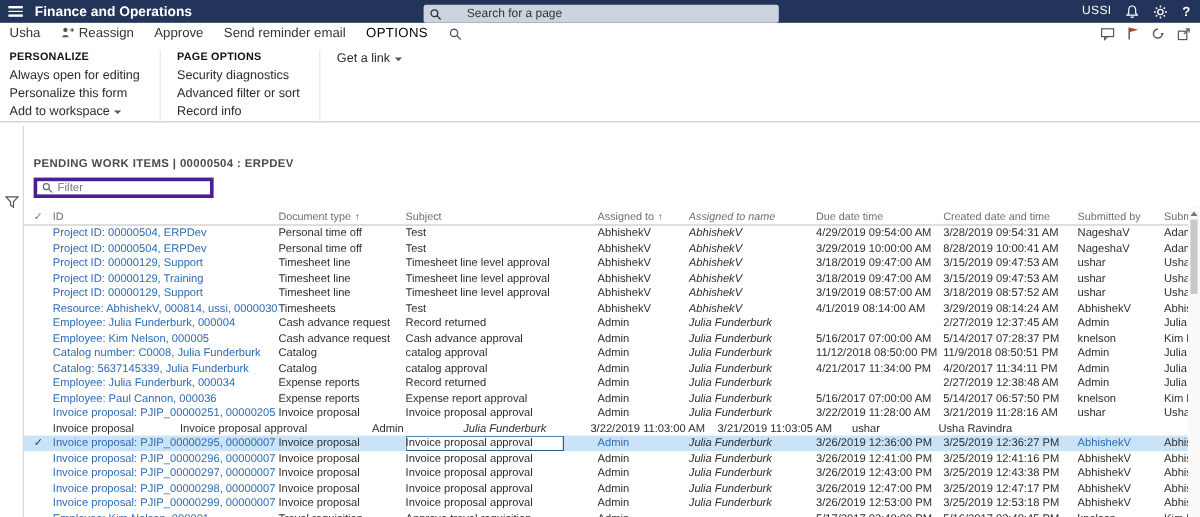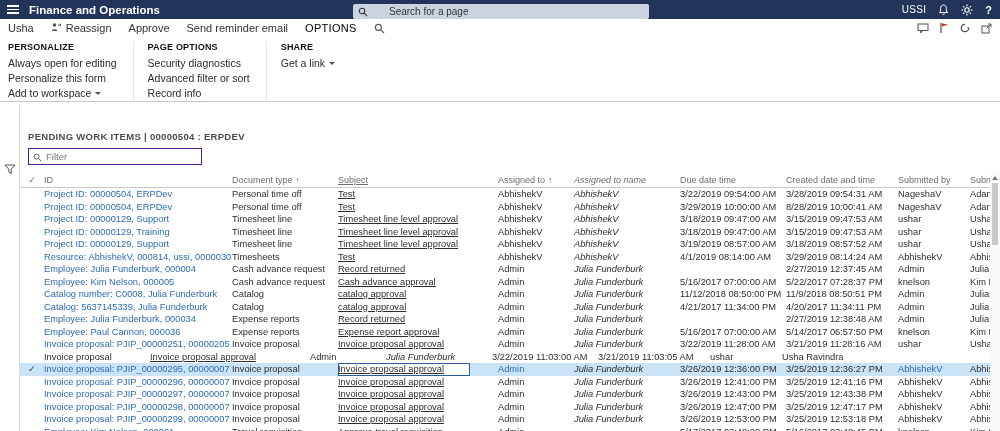--- a/index.html
+++ b/index.html
@@ -35,34 +35,34 @@
   .ritem { font-size:10.5px; color:#2b2b2b; line-height:15px; cursor:pointer; display:flex; align-items:center; white-space:nowrap; }
   .chev { width:0; height:0; border-left:3.5px solid transparent; border-right:3.5px solid transparent; border-top:3.5px solid #555; margin-left:4px; }
   .share-cols { display:flex; gap:20px; }
 
   
   .content { position:absolute; top:105px; left:0; right:0; bottom:0; display:flex; }
   .left-rail { width:20px; border-right:1px solid #d8d8d8; display:flex; flex-direction:column; align-items:center; padding-top:56px; }
   .left-rail .rail-icon { cursor:pointer; }
   .main { flex:1; min-width:0; padding:26px 0 0 8px; position:relative; overflow:hidden; }
   .caption { font-size:9.5px; font-weight:600; color:#4b4b4b; letter-spacing:.3px; white-space:nowrap; }
-  .quickfilter { margin-top:6px; width:174px; height:17px; border:1px solid #4c1d95; background:#fff; display:flex; align-items:center; padding:0 4px; gap:4px; }
+  .quickfilter { margin-top:6px; width:150px; height:17px; border:3px solid #4c1d95; background:#fff; display:flex; align-items:center; padding:0 4px; gap:4px; }
   .quickfilter input { flex:1; border:none; outline:none; font-size:9.5px; color:#555; font-family:inherit; background:transparent; }
   .quickfilter input::placeholder { color:#767676; opacity:1; }
 
   
   .grid { margin-left:-8px; margin-top:7px; width:calc(100% + 8px); }
   .grid-header { display:flex; height:16px; line-height:16px; border-bottom:1px solid #c9c9c9; }
   .grid-header .cell { color:#6e6e6e; font-size:9px; }
   .grid-body .row { display:flex; height:12.5px; line-height:12.5px; font-size:9.3px; color:#2e2e2e; cursor:default; }
   .cell { flex:0 0 auto; white-space:nowrap; overflow:hidden; padding-right:8px; }
   .c-check { width:24px; text-align:center; padding:0; }
   .c-id { width:188px; }
   .c-doc_type { width:106px; }
-  .c-subject { width:132px;text-decoration:underline; }
+  .c-subject { width:132px; }
   .c-assigned_to { width:76px;margin-left:28px; }
   .c-assigned_name { width:106px;font-style:italic; }
   .c-due { width:106px; }
   .c-created { width:112px; }
   .c-submitted_by { width:72px; }
   .c-submitter { flex:1 1 auto; min-width:0; }
   .cell.link { color:#2d6cb5; cursor:pointer; }
   .row.selected { background:#cbe3f6; }
   .row.selected .c-assigned_to, .row.selected .c-submitted_by { color:#2d6cb5; }
   .cell.checked { color:#1c4f85; font-weight:bold; }
@@ -181,21 +181,20 @@
         <span class="chev"></span>
       </div>
     </div>
     <div class="rgroup">
       <div class="rgroup-title">PAGE OPTIONS</div>
       <div class="ritem">Security diagnostics</div>
       <div class="ritem">Advanced filter or sort</div>
       <div class="ritem">Record info</div>
     </div>
     <div class="rgroup">
-      <div class="rgroup-title">SHARE</div>
       <div class="share-cols">
         <div>
           <div class="ritem">
             <span>Get a link</span>
             <span class="chev"></span>
           </div>
         </div>
       </div>
     </div>
   </section>
@@ -233,21 +232,21 @@
             <div class="cell c-submitter"><span>Submitter name</span></div>
           </div>
         <div class="grid-body">
             <div class="row">
               <div class="cell c-check"></div>
               <div class="cell c-id link">Project ID: 00000504, ERPDev</div>
               <div class="cell c-doc_type">Personal time off</div>
               <div class="cell c-subject">Test</div>
               <div class="cell c-assigned_to">AbhishekV</div>
               <div class="cell c-assigned_name">AbhishekV</div>
-              <div class="cell c-due">3/22/2019 09:54:00 AM</div>
+              <div class="cell c-due">4/29/2019 09:54:00 AM</div>
               <div class="cell c-created">3/28/2019 09:54:31 AM</div>
               <div class="cell c-submitted_by">NageshaV</div>
               <div class="cell c-submitter">Adam Carter</div>
             </div>
             <div class="row">
               <div class="cell c-check"></div>
               <div class="cell c-id link">Project ID: 00000504, ERPDev</div>
               <div class="cell c-doc_type">Personal time off</div>
               <div class="cell c-subject">Test</div>
               <div class="cell c-assigned_to">AbhishekV</div>
@@ -318,21 +317,21 @@
               <div class="cell c-submitter">Julia Funderburk</div>
             </div>
             <div class="row">
               <div class="cell c-check"></div>
               <div class="cell c-id link">Employee: Kim Nelson, 000005</div>
               <div class="cell c-doc_type">Cash advance request</div>
               <div class="cell c-subject">Cash advance approval</div>
               <div class="cell c-assigned_to">Admin</div>
               <div class="cell c-assigned_name">Julia Funderburk</div>
               <div class="cell c-due">5/16/2017 07:00:00 AM</div>
-              <div class="cell c-created">5/22/2017 07:28:37 PM</div>
+              <div class="cell c-created">5/14/2017 07:28:37 PM</div>
               <div class="cell c-submitted_by">knelson</div>
               <div class="cell c-submitter">Kim Nelson</div>
             </div>
             <div class="row">
               <div class="cell c-check"></div>
               <div class="cell c-id link">Catalog number: C0008, Julia Funderburk</div>
               <div class="cell c-doc_type">Catalog</div>
               <div class="cell c-subject">catalog approval</div>
               <div class="cell c-assigned_to">Admin</div>
               <div class="cell c-assigned_name">Julia Funderburk</div>

